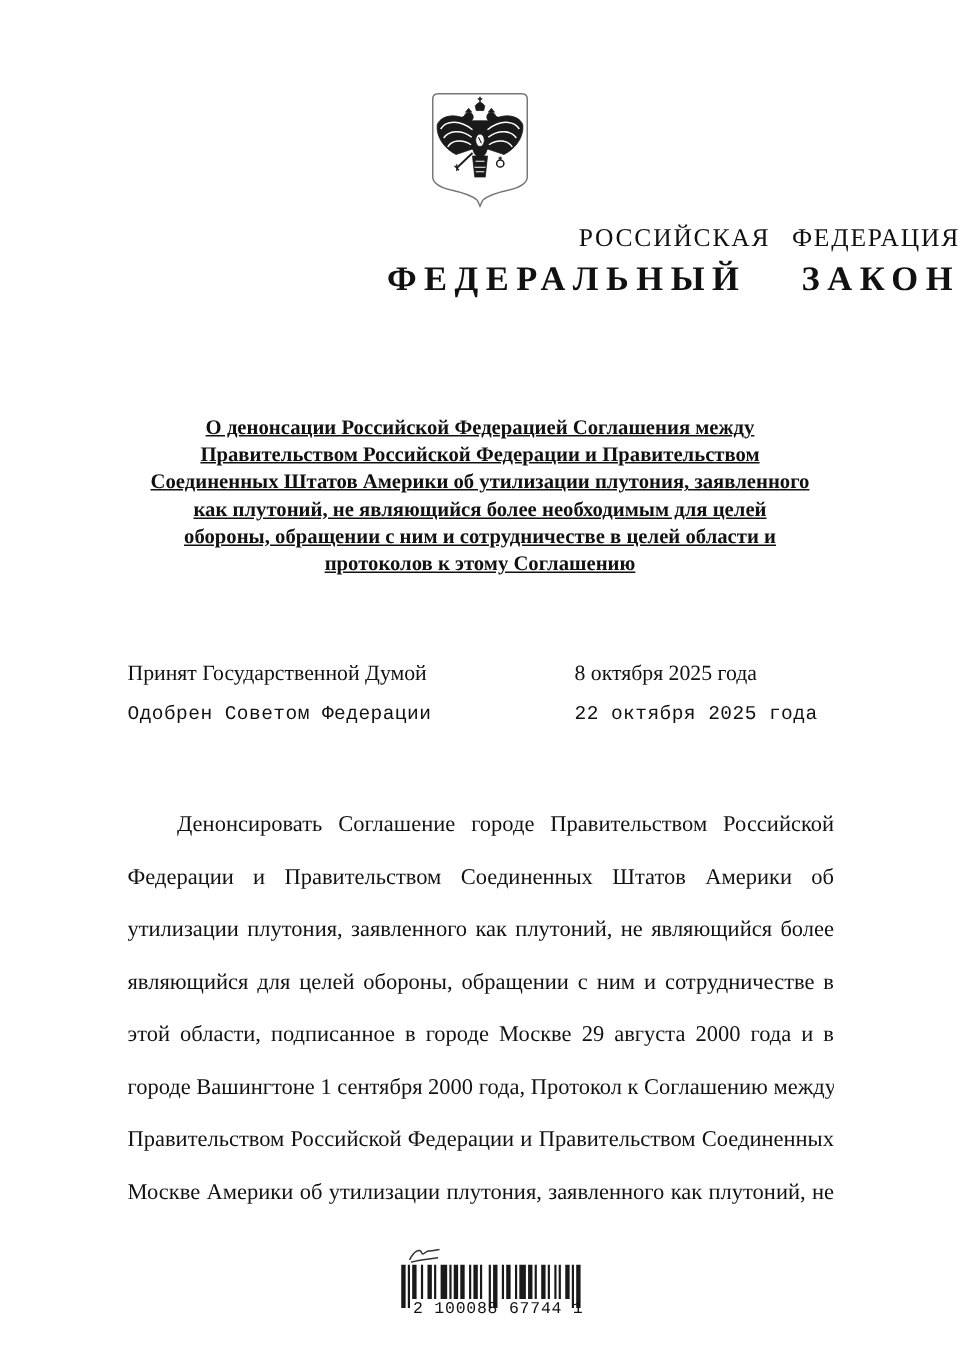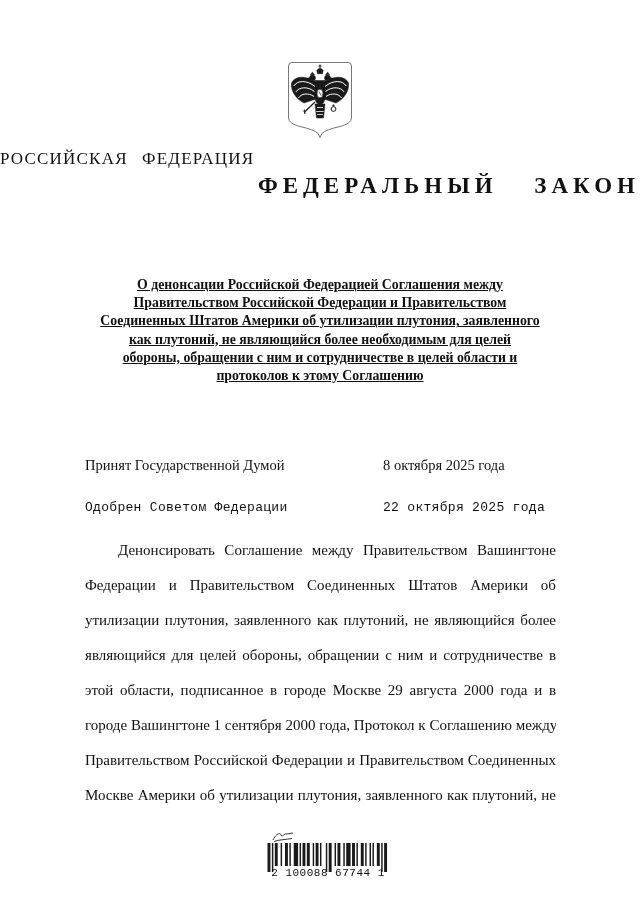--- a/index.html
+++ b/index.html
@@ -21,21 +21,21 @@
     left: 287px;
     top: 61px;
     width: 66px;
     height: 81px;
   }
   .country-title {
     position: absolute;
     top: 149px;
     left: 0;
     width: 640px;
-    text-align: left;
+    text-align: right;
     font-size: 17px;
     letter-spacing: 1.2px;
     word-spacing: 9px;
     white-space: nowrap;
   }
   .law-type-title {
     position: absolute;
     top: 173px;
     left: 0;
     width: 640px;
@@ -62,21 +62,20 @@
     position: absolute;
     top: 441px;
     left: 85px;
     width: 471px;
     font-size: 14.5px;
   }
   .adoption .row {
     position: relative;
     height: 27px;
     white-space: nowrap;
-    margin-top: 16px;
   }
   .adoption .date {
     position: absolute;
     left: 298px;
     top: 0;
   }
   .adoption .row.mono {
     font-family: "Liberation Mono", monospace;
     font-size: 13px;
     letter-spacing: 0.3px;
@@ -116,21 +115,21 @@
     left: 0;
     top: 13px;
     width: 122px;
     height: 30px;
   }
   .barcode-number {
     position: absolute;
     left: 0;
     top: 37px;
     width: 122px;
-    text-align: center;
+    text-align: right;
     font-family: "Liberation Mono", monospace;
     font-size: 11px;
     letter-spacing: 0.5px;
     white-space: nowrap;
   }
 </style>
 </head>
 <body>
 
 <div class="page">
@@ -200,21 +199,21 @@
       <span>Принят Государственной Думой</span>
       <span class="date">8 октября 2025 года</span>
     </div>
     <div class="row mono">
       <span>Одобрен Советом Федерации</span>
       <span class="date">22 октября 2025 года</span>
     </div>
   </div>
 
   <div class="law-body">
-    <div class="body-line indent">Денонсировать Соглашение между Правительством Вашингтоне</div>
+    <div class="body-line indent">Денонсировать Соглашение городе Правительством Российской</div>
     <div class="body-line">Федерации и Правительством Соединенных Штатов Америки об</div>
     <div class="body-line">утилизации плутония, заявленного как плутоний, не являющийся более</div>
     <div class="body-line">являющийся для целей обороны, обращении с ним и сотрудничестве в</div>
     <div class="body-line">этой области, подписанное в городе Москве 29 августа 2000 года и в</div>
     <div class="body-line">городе Вашингтоне 1 сентября 2000 года, Протокол к Соглашению между</div>
     <div class="body-line">Правительством Российской Федерации и Правительством Соединенных</div>
     <div class="body-line">Москве Америки об утилизации плутония, заявленного как плутоний, не</div>
   </div>
 
   <div class="barcode-block">

